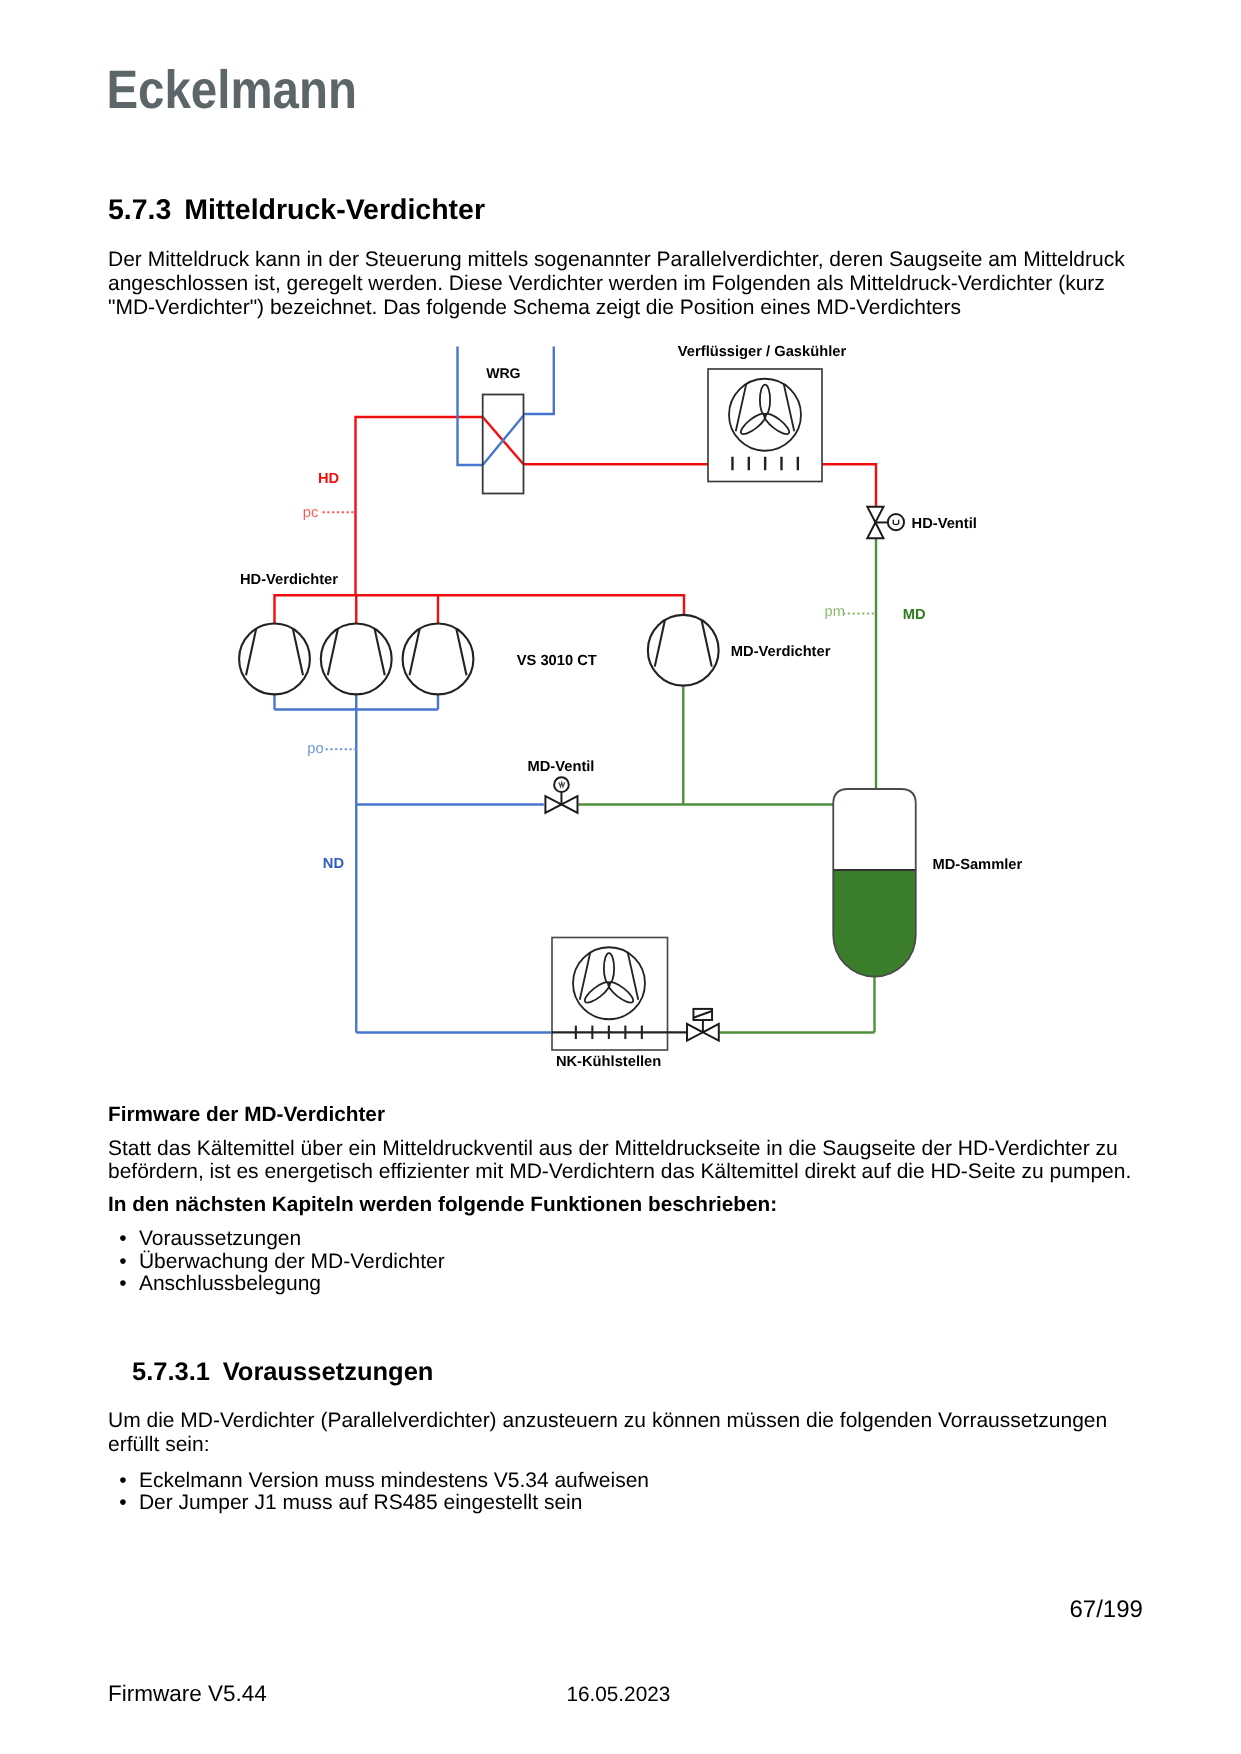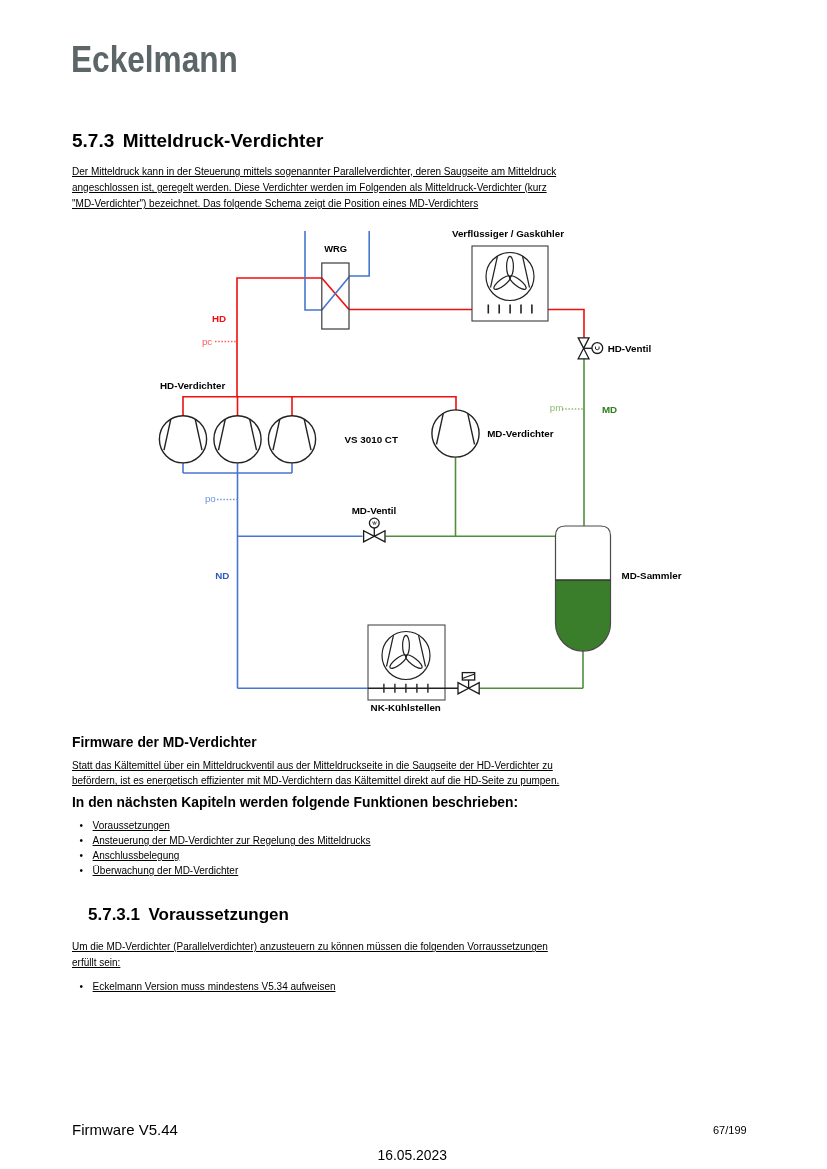--- a/index.html
+++ b/index.html
@@ -1,19 +1,19 @@
 <!DOCTYPE html>
 <html><head>
 <meta charset="utf-8">
 <style>
 html,body{margin:0;padding:0;}
 body{width:827px;height:1169px;position:relative;background:#fff;
   font-family:"Liberation Sans",sans-serif;color:#000;}
 .abs{position:absolute;}
-.body{font-size:10px;line-height:15.3px;text-decoration:underline;}
+.body{font-size:14px;line-height:15.3px;}
 .b{font-weight:bold;}
 ul{margin:0;padding:0;list-style:none;}
 li{position:relative;padding-left:20.6px;}
 li:before{content:"\2022";position:absolute;left:7.5px;}
 </style>
 </head>
 <body>
 
 <div class="abs" style="left:70.5px;top:41.5px;font-size:36px;line-height:36px;font-weight:bold;color:#5c6568;transform:scaleX(0.878);transform-origin:0 0;">Eckelmann</div>
 
@@ -160,26 +160,26 @@
       <text x="549.7" y="410.5" fill="#8bbb72">pm</text>
     </g>
   </g>
 </svg>
 
 <div class="abs b" style="left:72px;top:735.6px;font-size:13.85px;line-height:13.85px;">Firmware der MD-Verdichter</div>
 <div class="abs body" style="left:72px;top:758px;">Statt das Kältemittel über ein Mitteldruckventil aus der Mitteldruckseite in die Saugseite der HD-Verdichter zu<br>befördern, ist es energetisch effizienter mit MD-Verdichtern das Kältemittel direkt auf die HD-Seite zu pumpen.</div>
 <div class="abs b" style="left:72px;top:795.5px;font-size:13.85px;line-height:13.85px;text-align:right;">In den nächsten Kapiteln werden folgende Funktionen beschrieben:</div>
 <ul class="abs body" style="left:72px;top:817.5px;">
 <li>Voraussetzungen</li>
-<li>Ansteuerung der MD-Verdichter zur Regelung des Mitteldrucks</li>
+<li>Überwachung der MD-Verdichter</li>
 <li>Anschlussbelegung</li>
-<li>Überwachung der MD-Verdichter</li>
 </ul>
 
 <div class="abs b" style="left:88px;top:907.7px;font-size:17px;line-height:14.75px;">5.7.3.1<span style="display:inline-block;width:8.5px;"></span>Voraussetzungen</div>
 <div class="abs body" style="left:72px;top:939.4px;">Um die MD-Verdichter (Parallelverdichter) anzusteuern zu können müssen die folgenden Vorraussetzungen<br>erfüllt sein:</div>
 <ul class="abs body" style="left:72px;top:978.9px;">
 <li>Eckelmann Version muss mindestens V5.34 aufweisen</li>
+<li>Der Jumper J1 muss auf RS485 eingestellt sein</li>
 </ul>
 
 <div class="abs" style="left:72px;top:1122.9px;font-size:15px;line-height:13.85px;">Firmware V5.44</div>
-<div class="abs" style="left:377.6px;top:1122.9px;font-size:13.85px;line-height:13.85px;margin-top:26px;">16.05.2023</div>
-<div class="abs" style="left:713px;top:1124px;font-size:11px;line-height:13.85px;">67/199</div>
+<div class="abs" style="left:377.6px;top:1122.9px;font-size:13.85px;line-height:13.85px;">16.05.2023</div>
+<div class="abs" style="left:713px;top:1067px;font-size:16px;line-height:13.85px;">67/199</div>
 
 </body></html>

